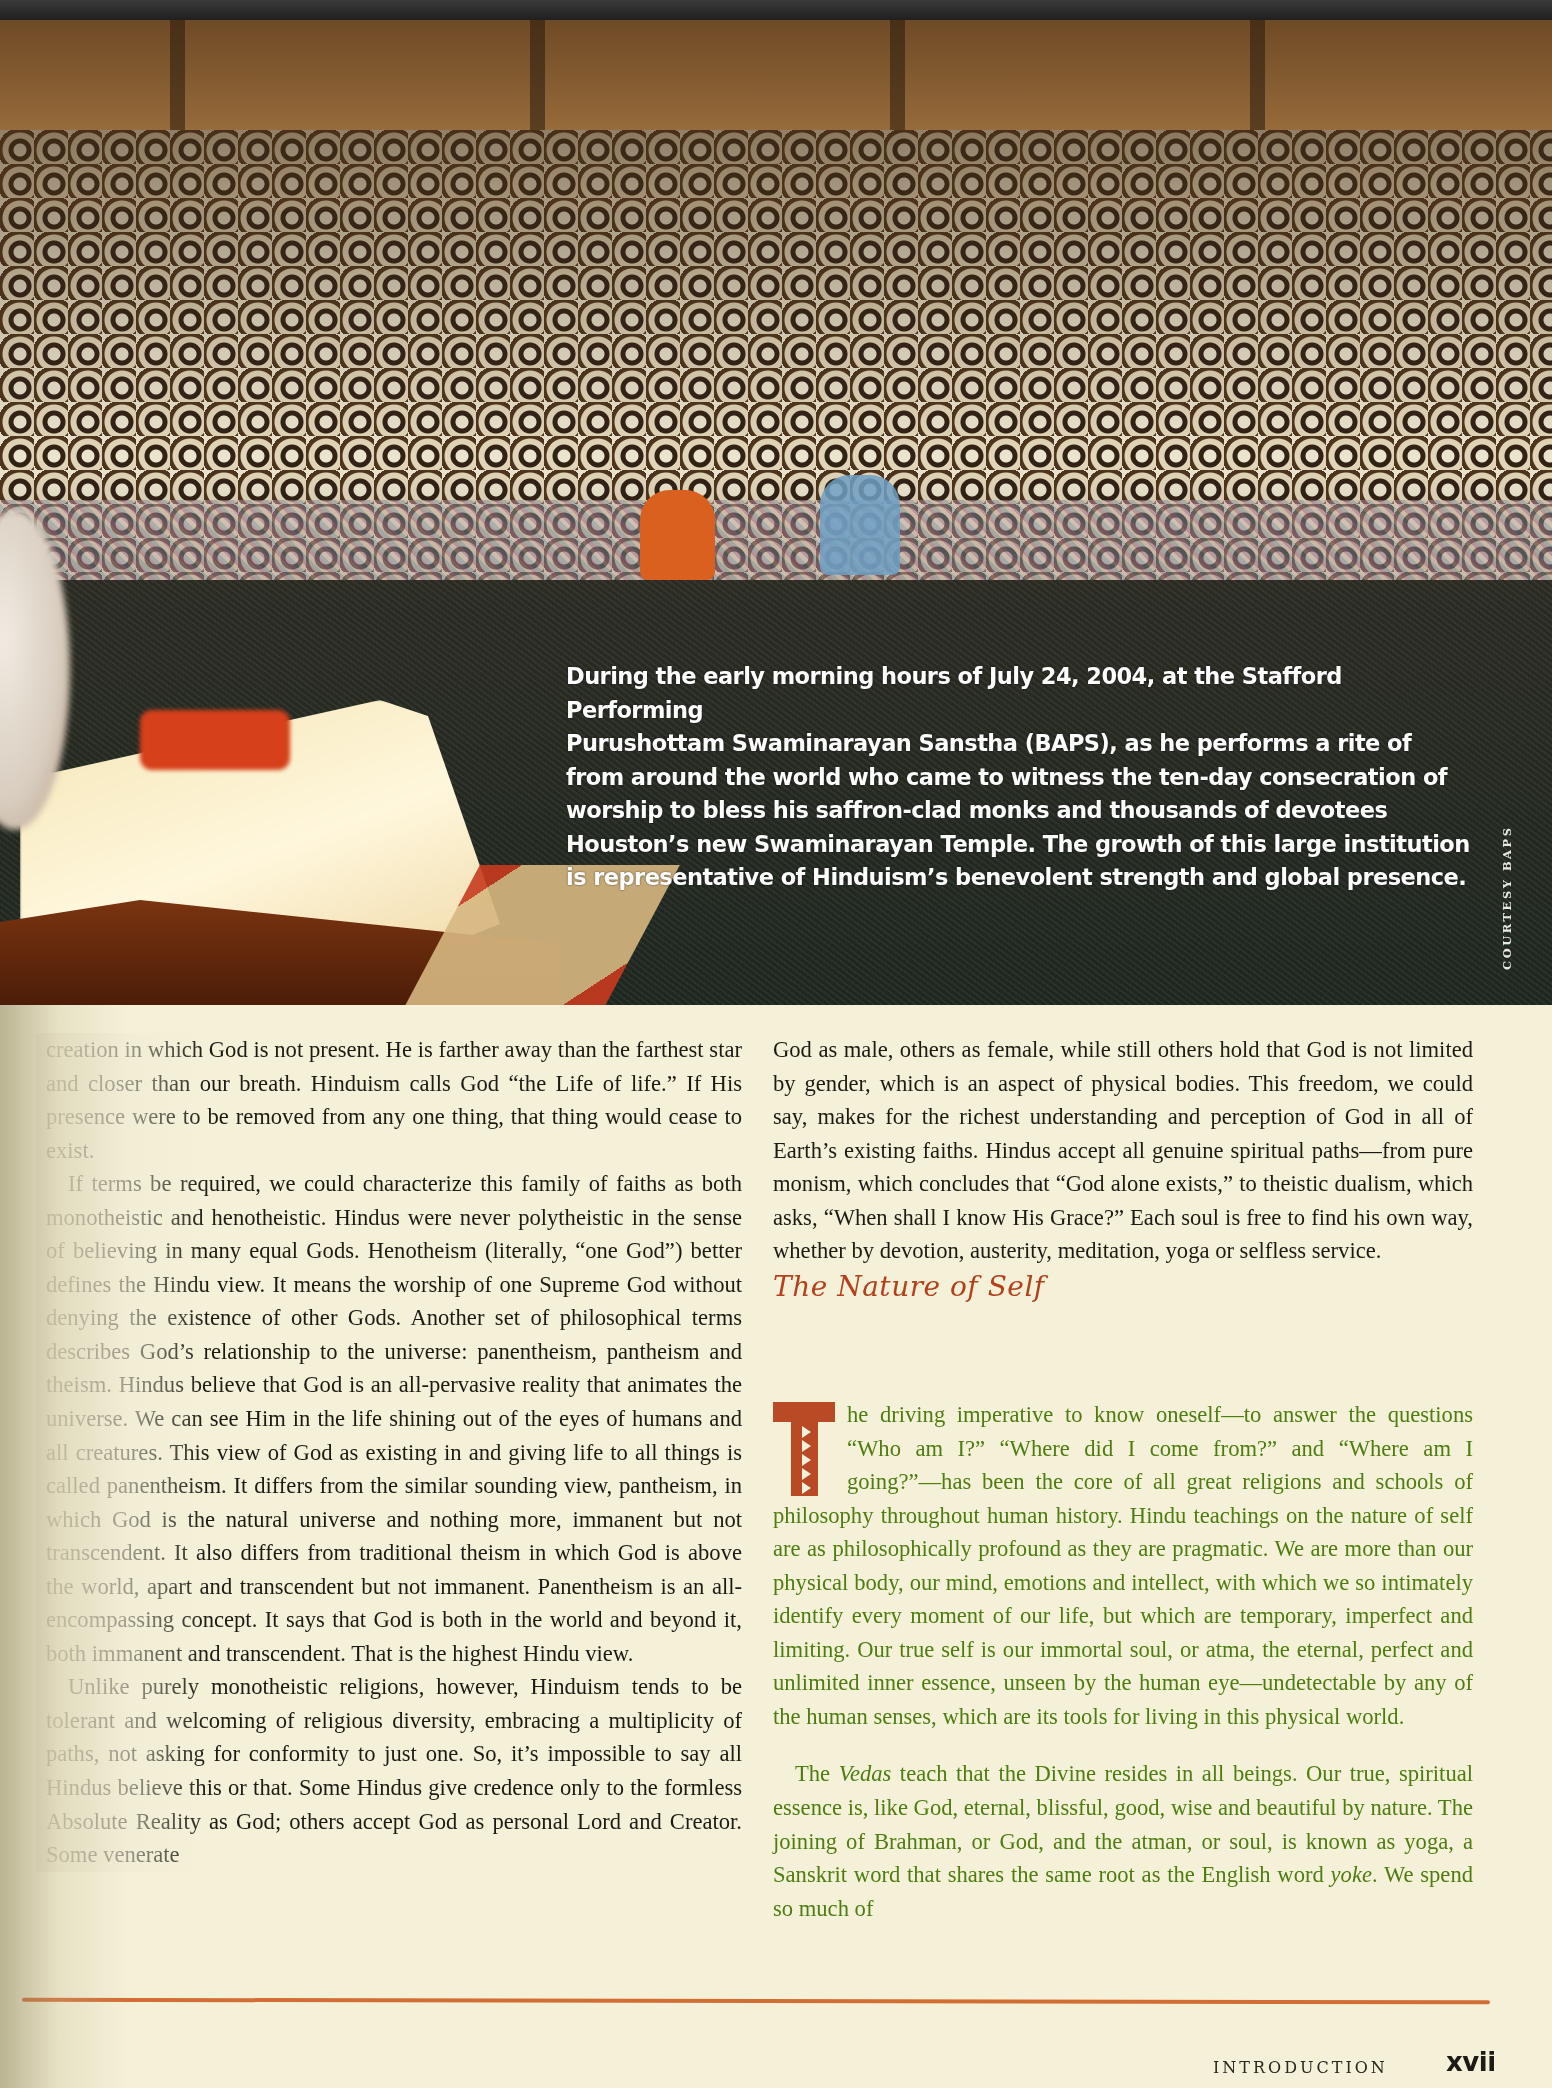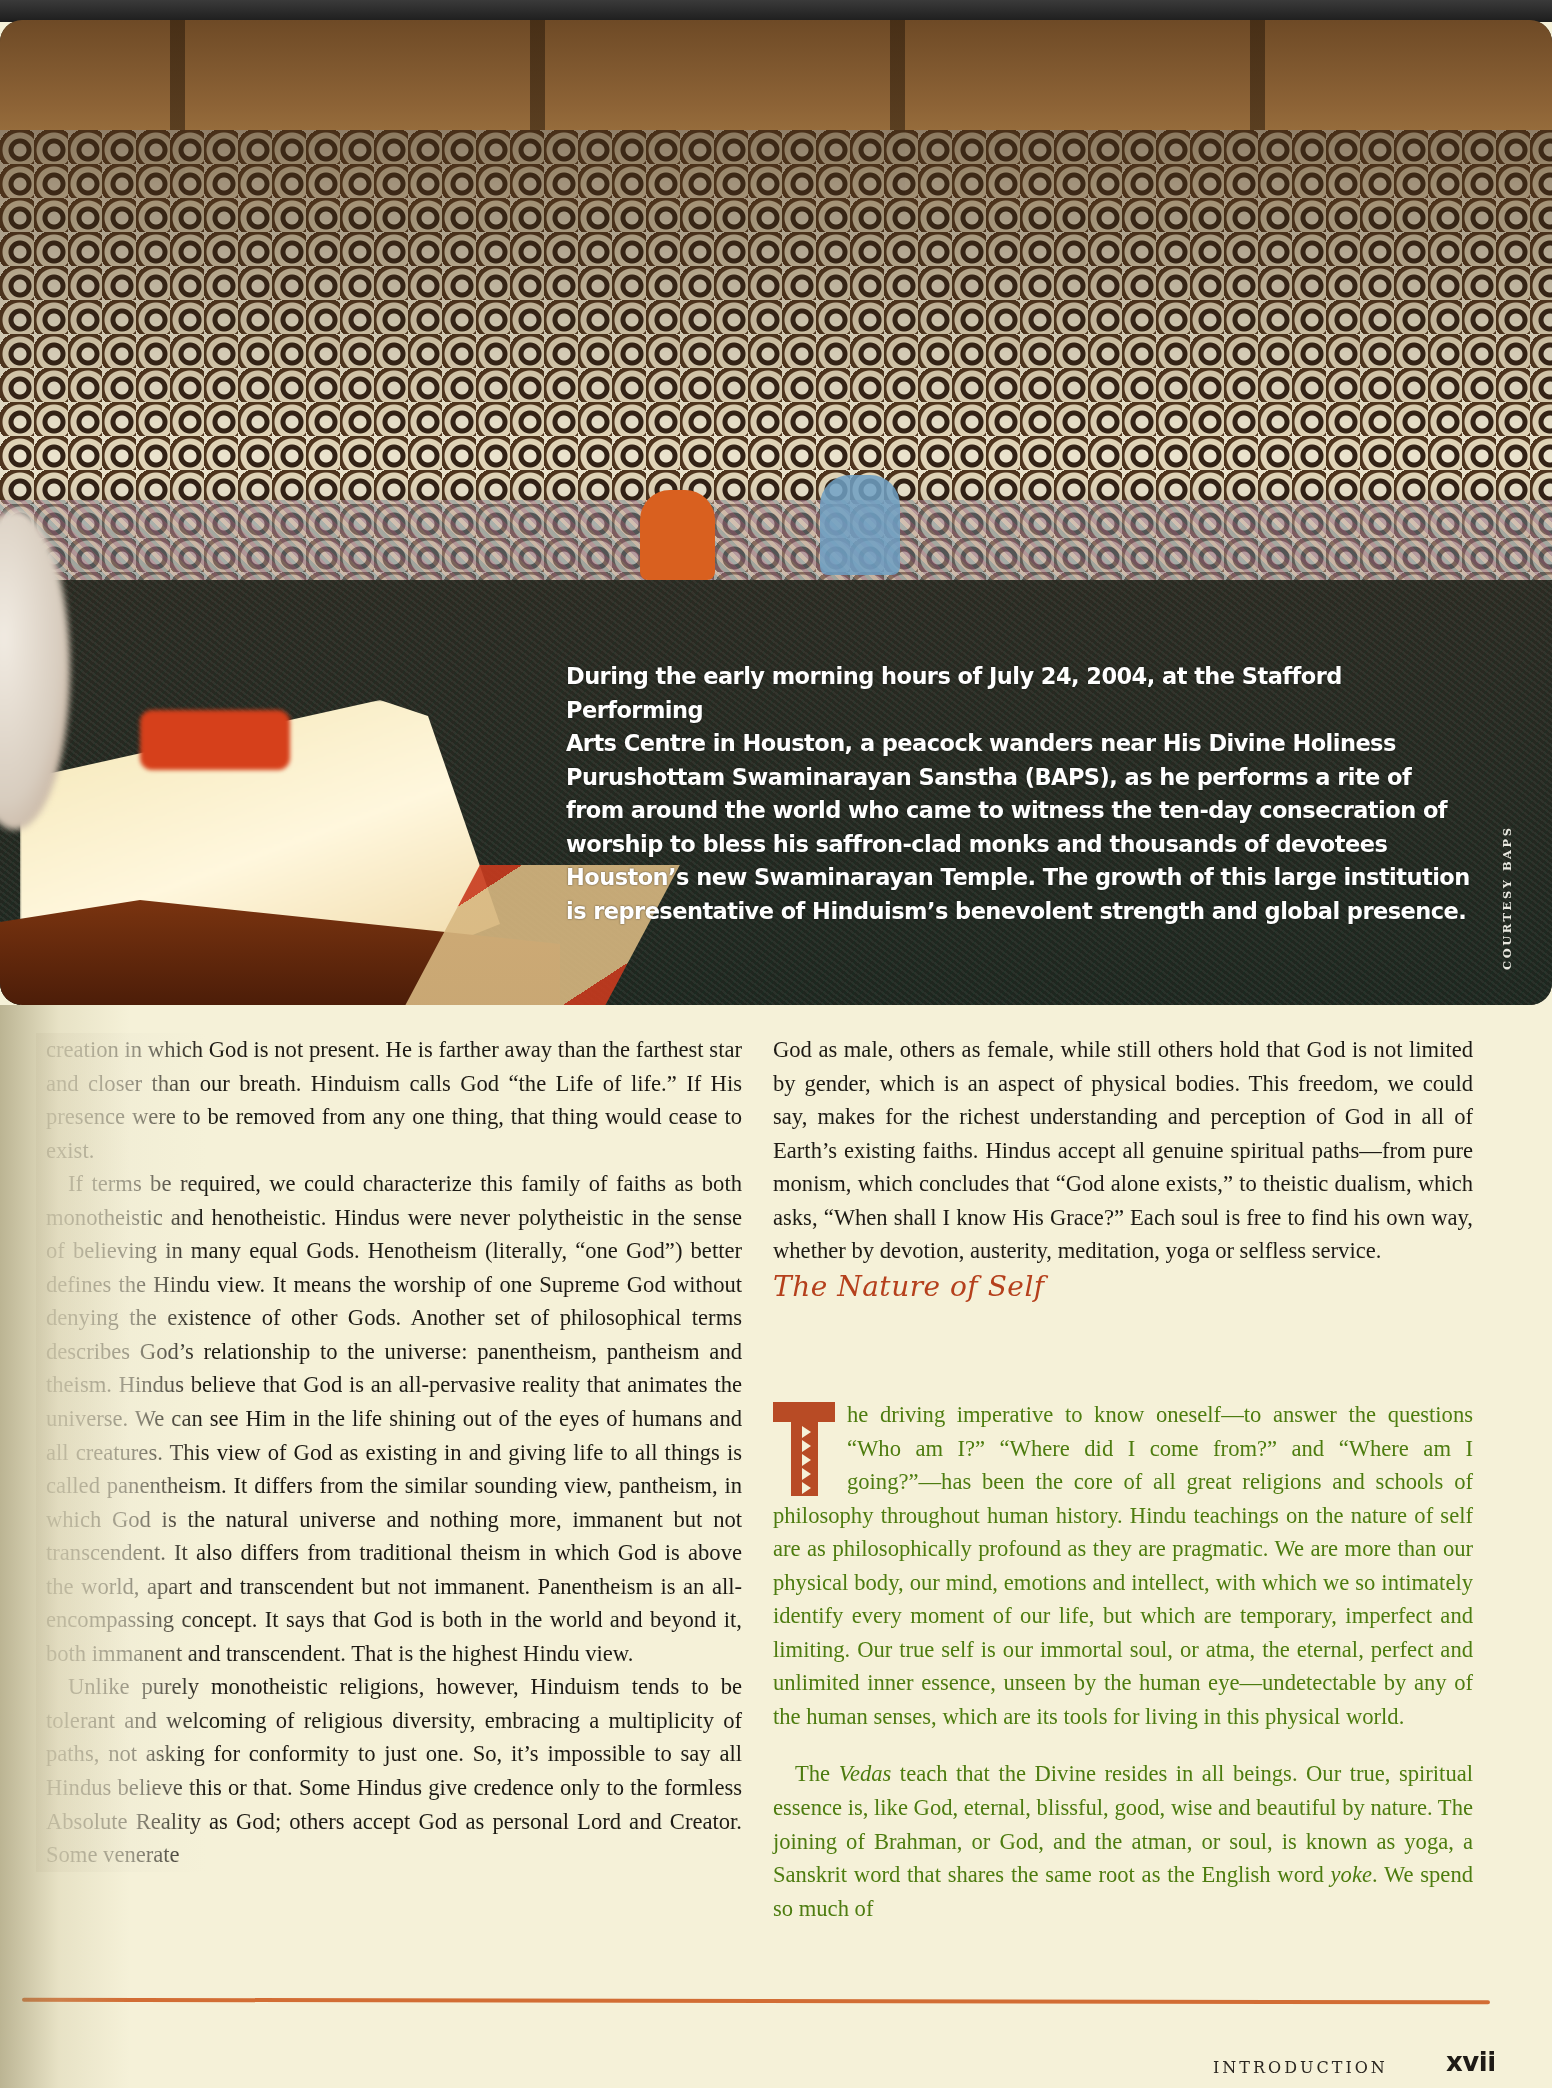--- a/index.html
+++ b/index.html
@@ -11,21 +11,20 @@
     
     .top-strip {
       position: absolute; left: 0; top: 0; width: 1552px; height: 22px;
       background: linear-gradient(#3a3a3a, #1d1d1d);
     }
     
     .photo {
       position: absolute; left: 0; top: 20px; width: 1552px; height: 985px;
       overflow: hidden;
       background: #2a2a22;
-      border-radius: 22px;
     }
     .photo .wall {
       position: absolute; left: 0; top: 0; width: 100%; height: 190px;
       background:
         repeating-linear-gradient(90deg, rgba(0,0,0,0.0) 0 170px, rgba(40,25,10,0.55) 170px 185px, rgba(0,0,0,0) 185px 360px),
         linear-gradient(180deg, #6e4a26 0%, #8d6336 45%, #b38a4e 100%);
     }
     .photo .crowd {
       position: absolute; left: 0; top: 110px; width: 100%; height: 470px;
       background:
@@ -182,21 +181,20 @@
   <div class="blue-shirt"></div>
   <div class="carpet"></div>
   <div class="altar"></div>
   <div class="altar-red"></div>
   <div class="altar-base"></div>
   <div class="red-mat"></div>
   <div class="head"></div>
 
   <div class="caption">
     <div>During the early morning hours of July 24, 2004, at the Stafford Performing</div>
-    <div>Arts Centre in Houston, a peacock wanders near His Divine Holiness</div>
     <div>Purushottam Swaminarayan Sanstha (BAPS), as he performs a rite of</div>
     <div>from around the world who came to witness the ten-day consecration of</div>
     <div>worship to bless his saffron-clad monks and thousands of devotees</div>
     <div>Houston’s new Swaminarayan Temple. The growth of this large institution</div>
     <div>is representative of Hinduism’s benevolent strength and global presence.</div>
   </div>
 </div>
 <div class="credit">COURTESY BAPS</div>
 
 <div class="gutter"></div>

